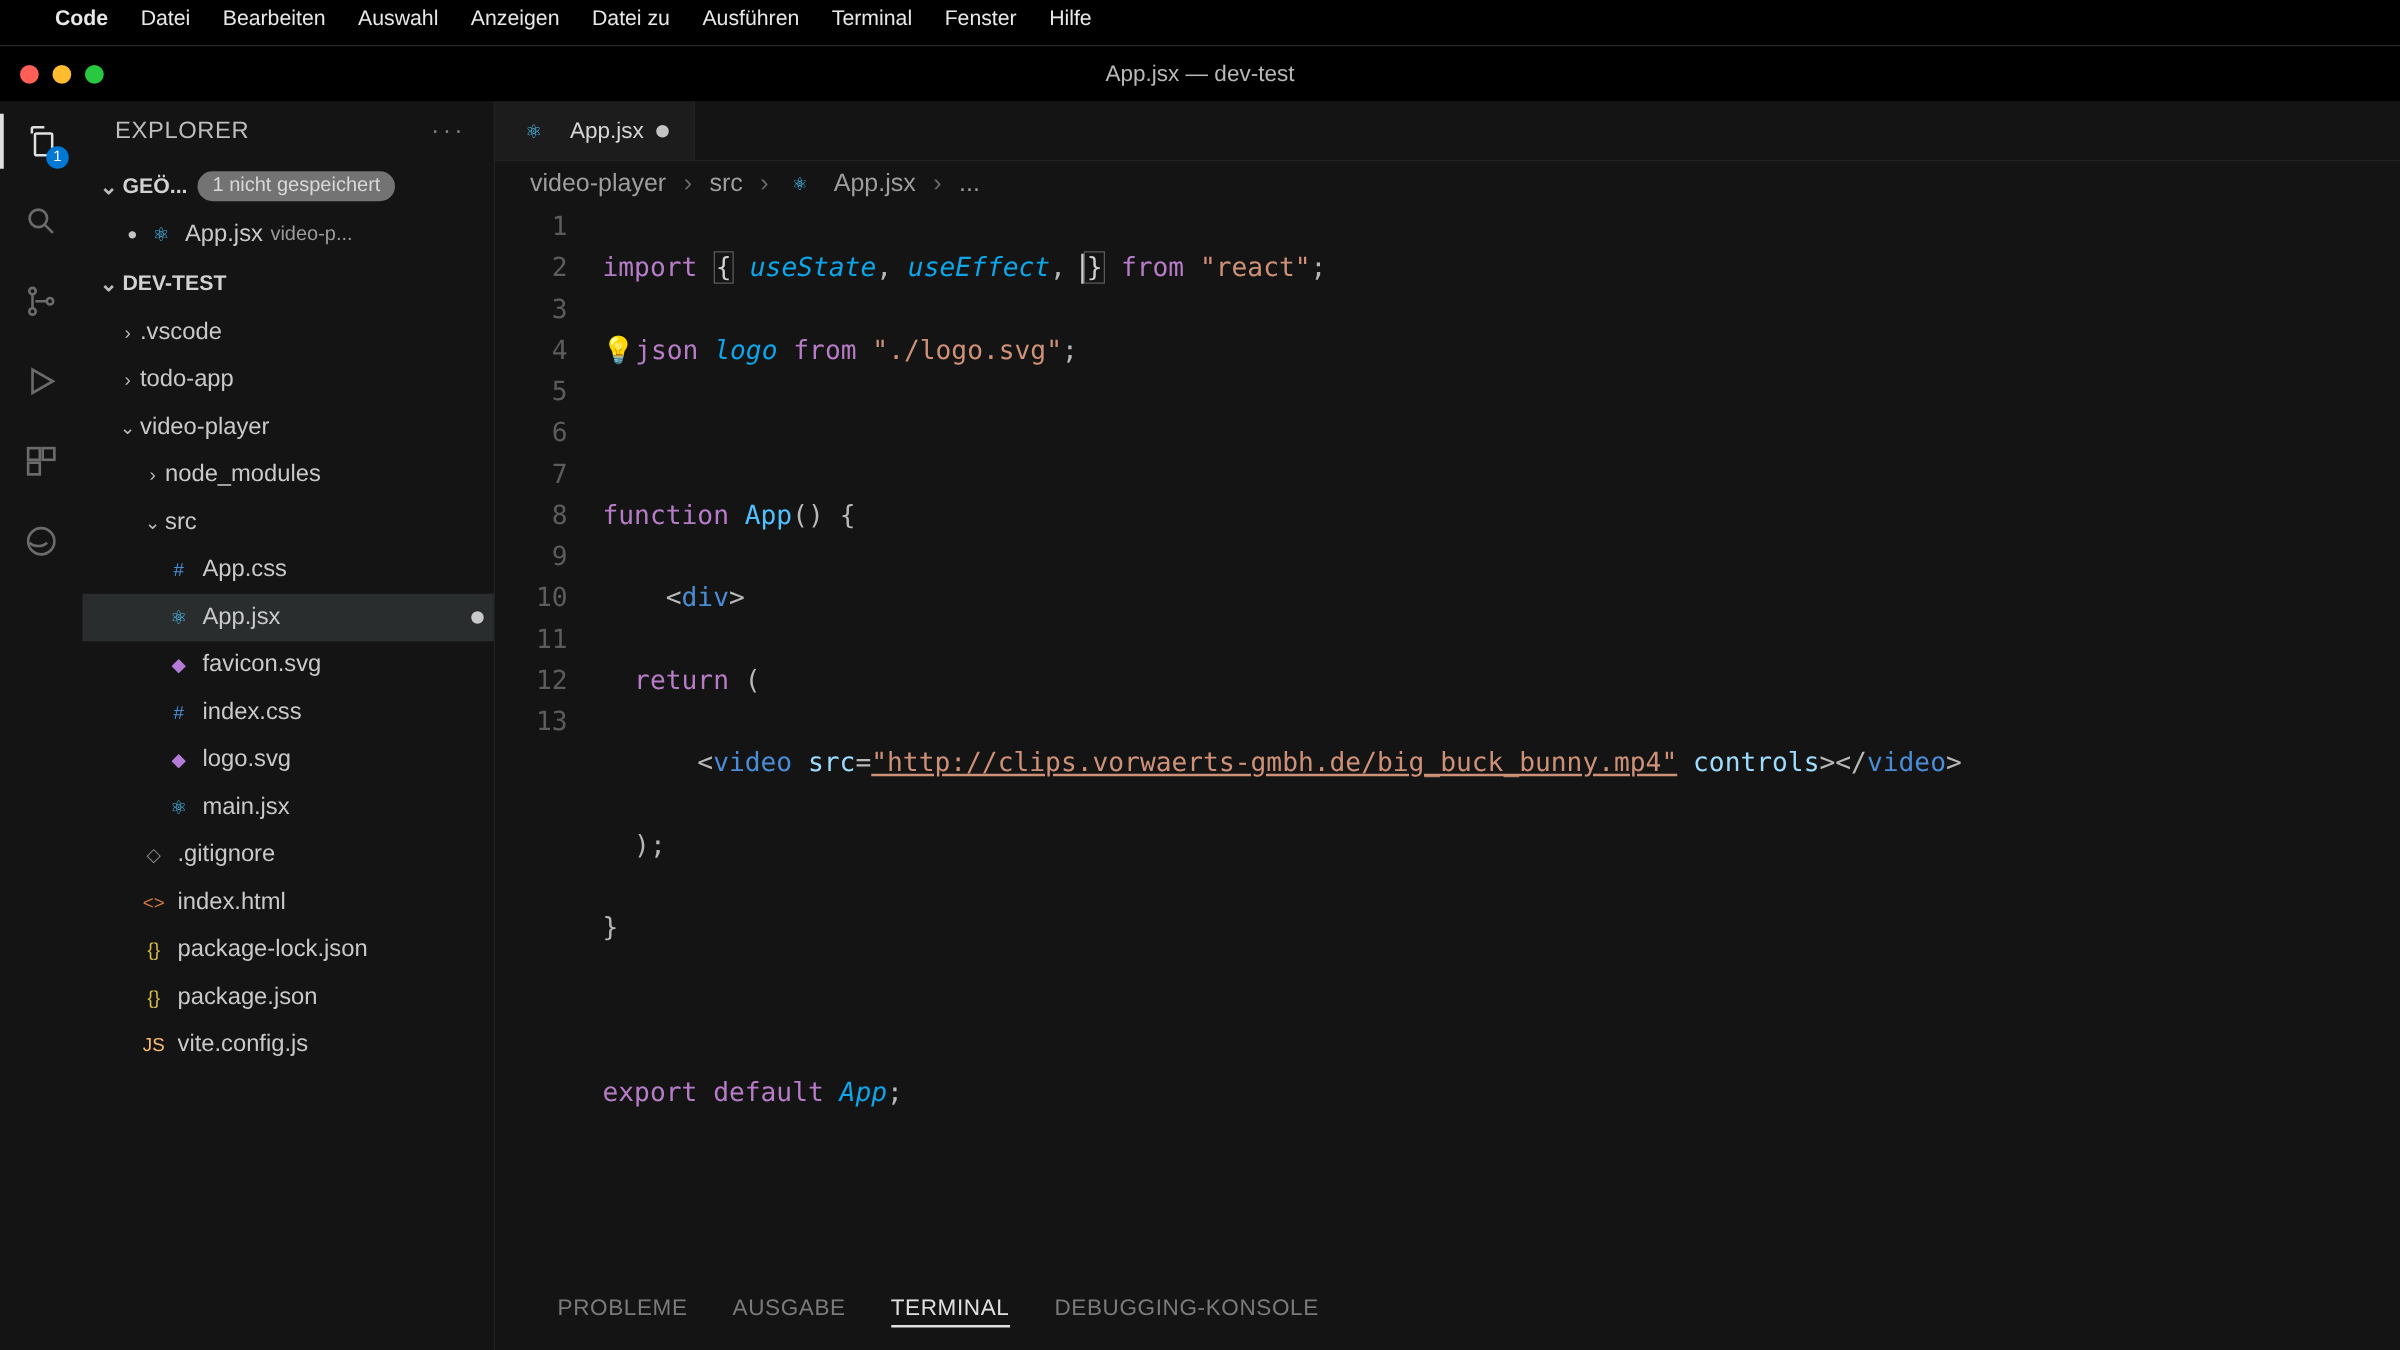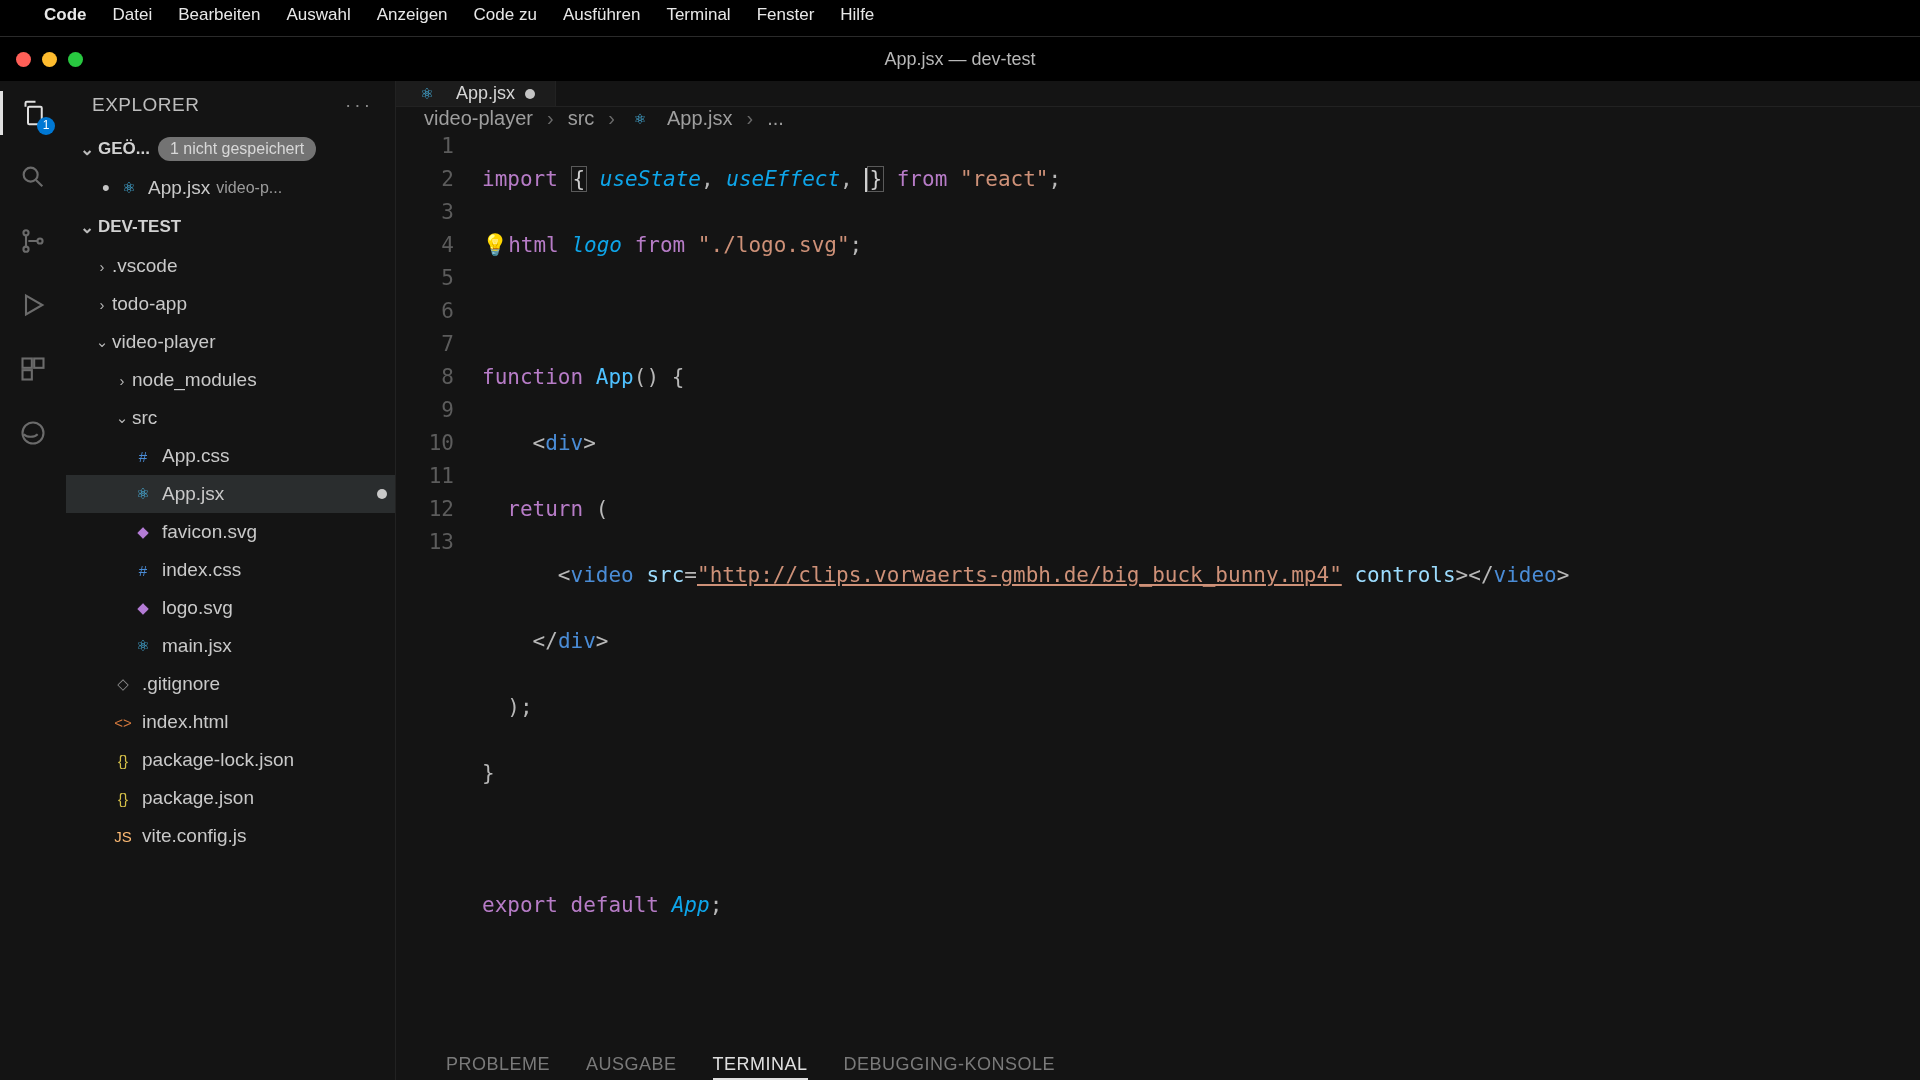--- a/index.html
+++ b/index.html
@@ -217,21 +217,21 @@
 </head>
 <body>
 
 <div class="menubar">
   <span class="apple"></span>
   <span class="appname menubar-item">Code</span>
   <span class="menubar-item">Datei</span>
   <span class="menubar-item">Bearbeiten</span>
   <span class="menubar-item">Auswahl</span>
   <span class="menubar-item">Anzeigen</span>
-  <span class="menubar-item">Code zu</span>
+  <span class="menubar-item">Datei zu</span>
   <span class="menubar-item">Ausführen</span>
   <span class="menubar-item">Terminal</span>
   <span class="menubar-item">Fenster</span>
   <span class="menubar-item">Hilfe</span>
 </div>
 
 <div class="window">
   <div class="titlebar">
     <div class="traffic">
       <span class="t-red"></span>
@@ -416,27 +416,26 @@
             <div>7</div>
             <div>8</div>
             <div>9</div>
             <div>10</div>
             <div>11</div>
             <div>12</div>
             <div>13</div>
         </div>
         <div class="code">
 <div><span class="tok-kw">import</span> <span class="tok-brace-hl">{</span> <span class="tok-var">useState</span><span class="tok-punc">,</span> <span class="tok-var">useEffect</span><span class="tok-punc">,</span> <span class="cursor"></span><span class="tok-brace-hl">}</span> <span class="tok-kw">from</span> <span class="tok-str">"react"</span><span class="tok-punc">;</span></div>
-<div><span class="tok-bulb">💡</span><span class="tok-kw">html</span> <span class="tok-var">logo</span> <span class="tok-kw">from</span> <span class="tok-str">"./logo.svg"</span><span class="tok-punc">;</span></div>
+<div><span class="tok-bulb">💡</span><span class="tok-kw">json</span> <span class="tok-var">logo</span> <span class="tok-kw">from</span> <span class="tok-str">"./logo.svg"</span><span class="tok-punc">;</span></div>
 <div> </div>
 <div><span class="tok-kw">function</span> <span class="tok-fn">App</span><span class="tok-punc">()</span> <span class="tok-punc">{</span></div>
 <div>    <span class="tok-punc">&lt;</span><span class="tok-tag">div</span><span class="tok-punc">&gt;</span></div>
 <div>  <span class="tok-kw">return</span> <span class="tok-punc">(</span></div>
 <div>      <span class="tok-punc">&lt;</span><span class="tok-tag">video</span> <span class="tok-attr">src</span><span class="tok-punc">=</span><span class="tok-url">"http://clips.vorwaerts-gmbh.de/big_buck_bunny.mp4"</span> <span class="tok-attr">controls</span><span class="tok-punc">&gt;&lt;/</span><span class="tok-tag">video</span><span class="tok-punc">&gt;</span></div>
-<div>    <span class="tok-punc">&lt;/</span><span class="tok-tag">div</span><span class="tok-punc">&gt;</span></div>
 <div>  <span class="tok-punc">);</span></div>
 <div><span class="tok-punc">}</span></div>
 <div> </div>
 <div><span class="tok-kw">export</span> <span class="tok-kw">default</span> <span class="tok-var">App</span><span class="tok-punc">;</span></div>
 <div> </div>
         </div>
       </div>
 
       <div class="panel-tabs">
         <span class="ptab">PROBLEME</span>

